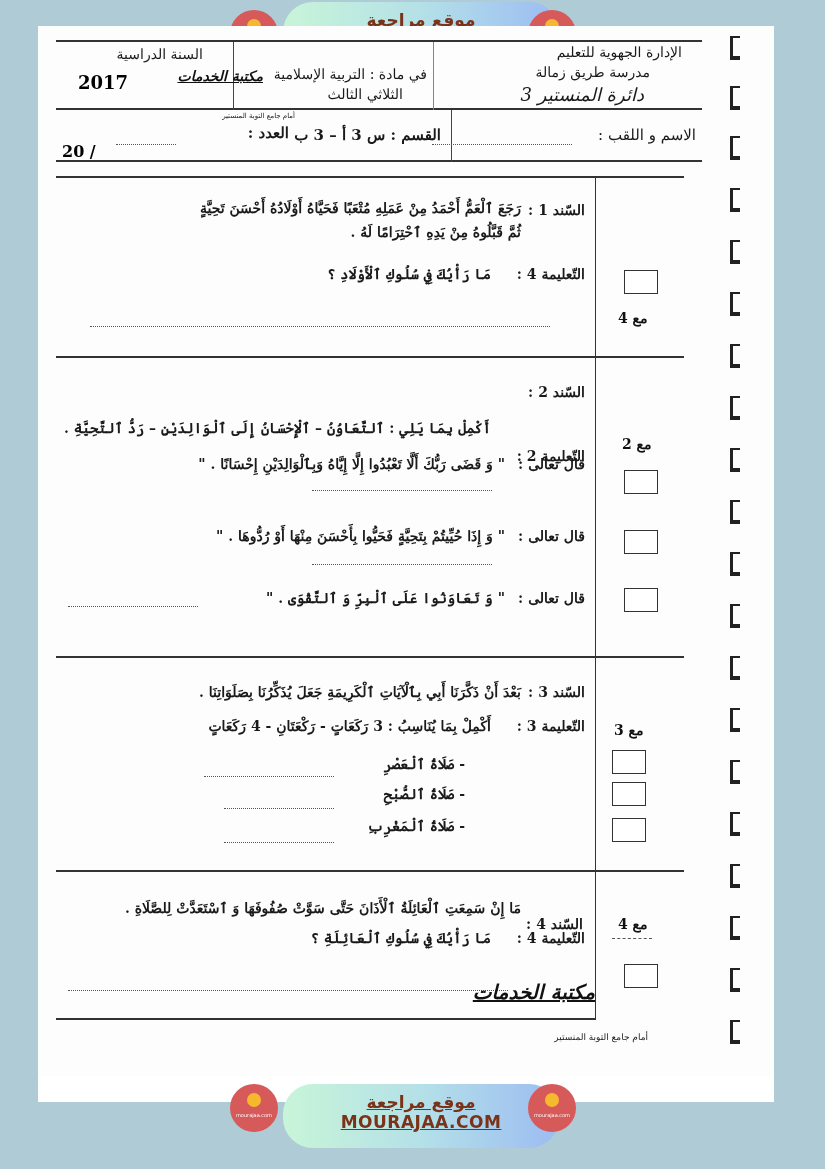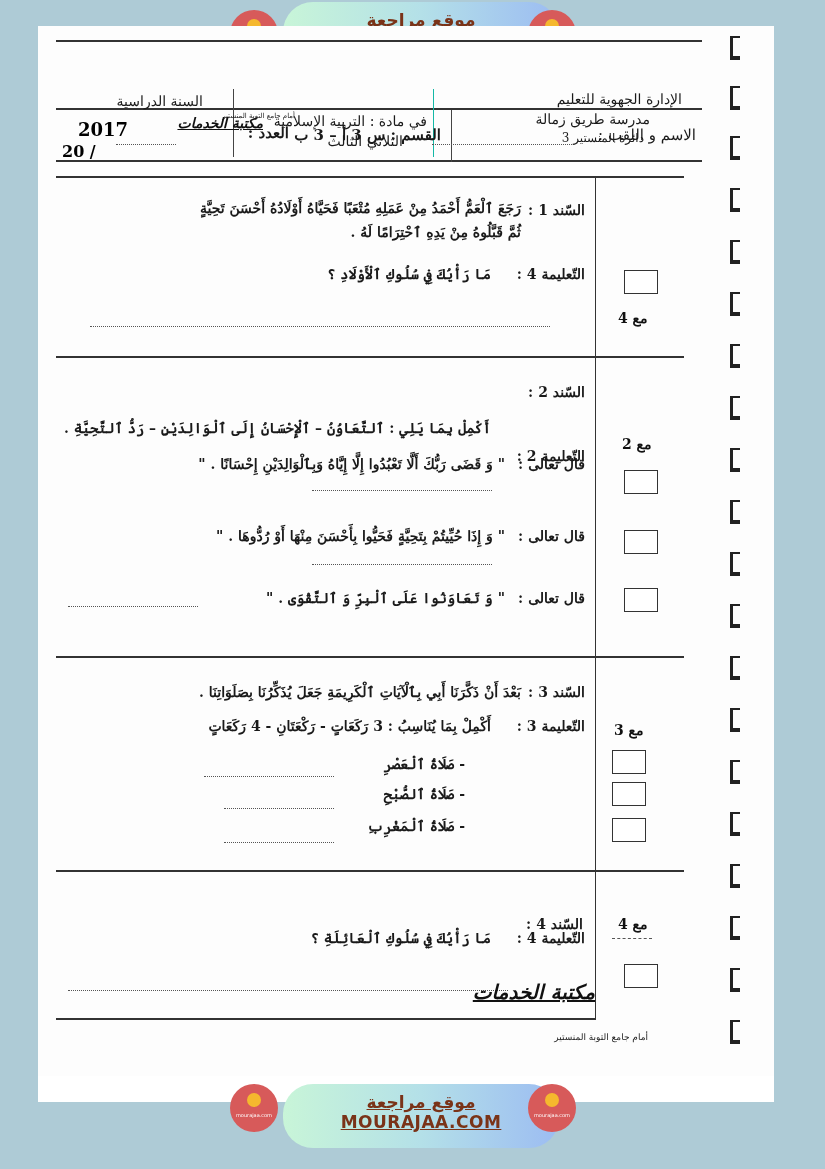--- a/index.html
+++ b/index.html
@@ -11,21 +11,21 @@
 
   .ar { direction: rtl; font-family: "DejaVu Serif", serif; color: #1a1a1a; }
 
   
   .binder { position: absolute; right: 20px; top: 10px; width: 30px; height: 1040px; }
   .hole { position: absolute; left: 6px; width: 10px; height: 24px; border-left: 3px solid #222; border-top: 2px solid #222; border-bottom: 4px solid #222; }
 
   
   .hdr { position: absolute; left: 18px; top: 14px; width: 646px; height: 120px; border-top: 2px solid #333; }
   .hdr-row1 { position: absolute; left: 0; top: 0; width: 646px; height: 68px; border-bottom: 2px solid #333; }
-  .hdr-cell { position: absolute; top: 0; height: 68px; margin-top: 47px; }
+  .hdr-cell { position: absolute; top: 0; height: 68px; }
   .hdr-left { left: 0; width: 178px; border-right: 1px solid #444; text-align: center; }
   .hdr-mid { left: 178px; width: 200px; border-right: 1px solid #14b8a6; }
   .hdr-right { left: 378px; width: 268px; }
   .hdr-row2 { position: absolute; left: 0; top: 68px; width: 646px; height: 52px; border-bottom: 2px solid #333; }
   .hdr-r2-left { position: absolute; left: 0; top: 0; width: 396px; height: 52px; border-right: 1px solid #444; }
   .hdr-r2-right { position: absolute; left: 396px; top: 0; width: 250px; height: 52px; }
 
   .stamp { font-family: "DejaVu Serif", serif; font-style: italic; font-weight: bold; font-size: 22px; color: #111; text-decoration: underline; }
 
   
@@ -97,21 +97,21 @@
           <div class="txt" style="left:22px; top:30px; font-family:'DejaVu Serif',serif; font-weight:bold; font-size:18px;">2017</div>
           <div class="ar stamp txt" style="right:-30px; top:26px;">مكتبة الخدمات</div>
         </div>
         <div class="hdr-cell hdr-mid">
           <div class="ar txt" style="right:6px; top:24px; font-size:14px;">في مادة : التربية الإسلامية</div>
           <div class="ar txt" style="right:30px; top:44px; font-size:14px;">الثلاثي الثالث</div>
         </div>
         <div class="hdr-cell hdr-right">
           <div class="ar txt" style="right:20px; top:2px; font-size:14px;">الإدارة الجهوية للتعليم</div>
           <div class="ar txt" style="right:52px; top:22px; font-size:14px;">مدرسة طريق زمالة</div>
-          <div class="ar txt" style="right:58px; top:42px; font-size:12px;">دائرة المنستير 3</div>
+          <div class="ar txt" style="right:58px; top:42px; font-size:18px;font-style:italic;">دائرة المنستير 3</div>
         </div>
       </div>
       <div class="hdr-row2">
         <div class="hdr-r2-left">
           <div class="ar txt" style="right:10px; top:16px; font-size:15px; font-weight:bold;">القسم : س 3 أ – 3 ب</div>
           <div class="ar txt" style="right:162px; top:14px; font-size:15px; font-weight:bold;">العدد :</div>
           <div class="ar txt" style="right:156px; top:2px; font-size:7px;">أمام جامع التوبة المنستير</div>
           <div class="line" style="left:60px; top:34px; width:60px;"></div>
           <div class="txt" style="left:6px; top:16px; font-family:'DejaVu Serif',serif; font-weight:bold; font-size:16px; direction:rtl;margin-top:16px;">/ 20</div>
         </div>
@@ -183,20 +183,21 @@
           <div class="score-label" style="left:18px; top:64px;">مع 3</div>
           <div class="box" style="left:16px; top:92px;"></div>
           <div class="box" style="left:16px; top:124px;"></div>
           <div class="box" style="left:16px; top:160px;"></div>
         </div>
       </div>
 
       <div class="sec" style="top:694px; height:150px;">
         <div class="sec-body" style="border-bottom:2px solid #333;">
           <div class="ar txt" style="right:12px; top:28px; font-weight:bold;margin-top:16px;">السّند 4 :</div>
+          <div class="ar txt" style="right:74px; top:28px; font-weight:bold;">مَا إِنْ سَمِعَتِ ٱلْعَائِلَةُ ٱلْأَذَانَ حَتَّى سَوَّتْ صُفُوفَهَا وَ ٱسْتَعَدَّتْ لِلصَّلَاةِ .</div>
           <div class="ar txt" style="right:10px; top:58px; font-weight:bold;">التّعليمة 4 :</div>
           <div class="ar txt" style="right:104px; top:58px; font-weight:bold;">مَا رَأْيُكَ فِي سُلُوكِ ٱلْعَائِلَةِ ؟</div>
           <div class="line" style="left:12px; top:118px; width:440px;"></div>
           <div class="ar stamp txt" style="right:0px; top:108px; font-size:20px;">مكتبة الخدمات</div>
         </div>
         <div class="sec-score">
           <div class="score-label" style="left:22px; top:44px;">مع 4</div>
           <div class="line" style="left:16px; top:66px; width:40px; border-top:1px dashed #555;"></div>
           <div class="box" style="left:28px; top:92px;"></div>
         </div>

